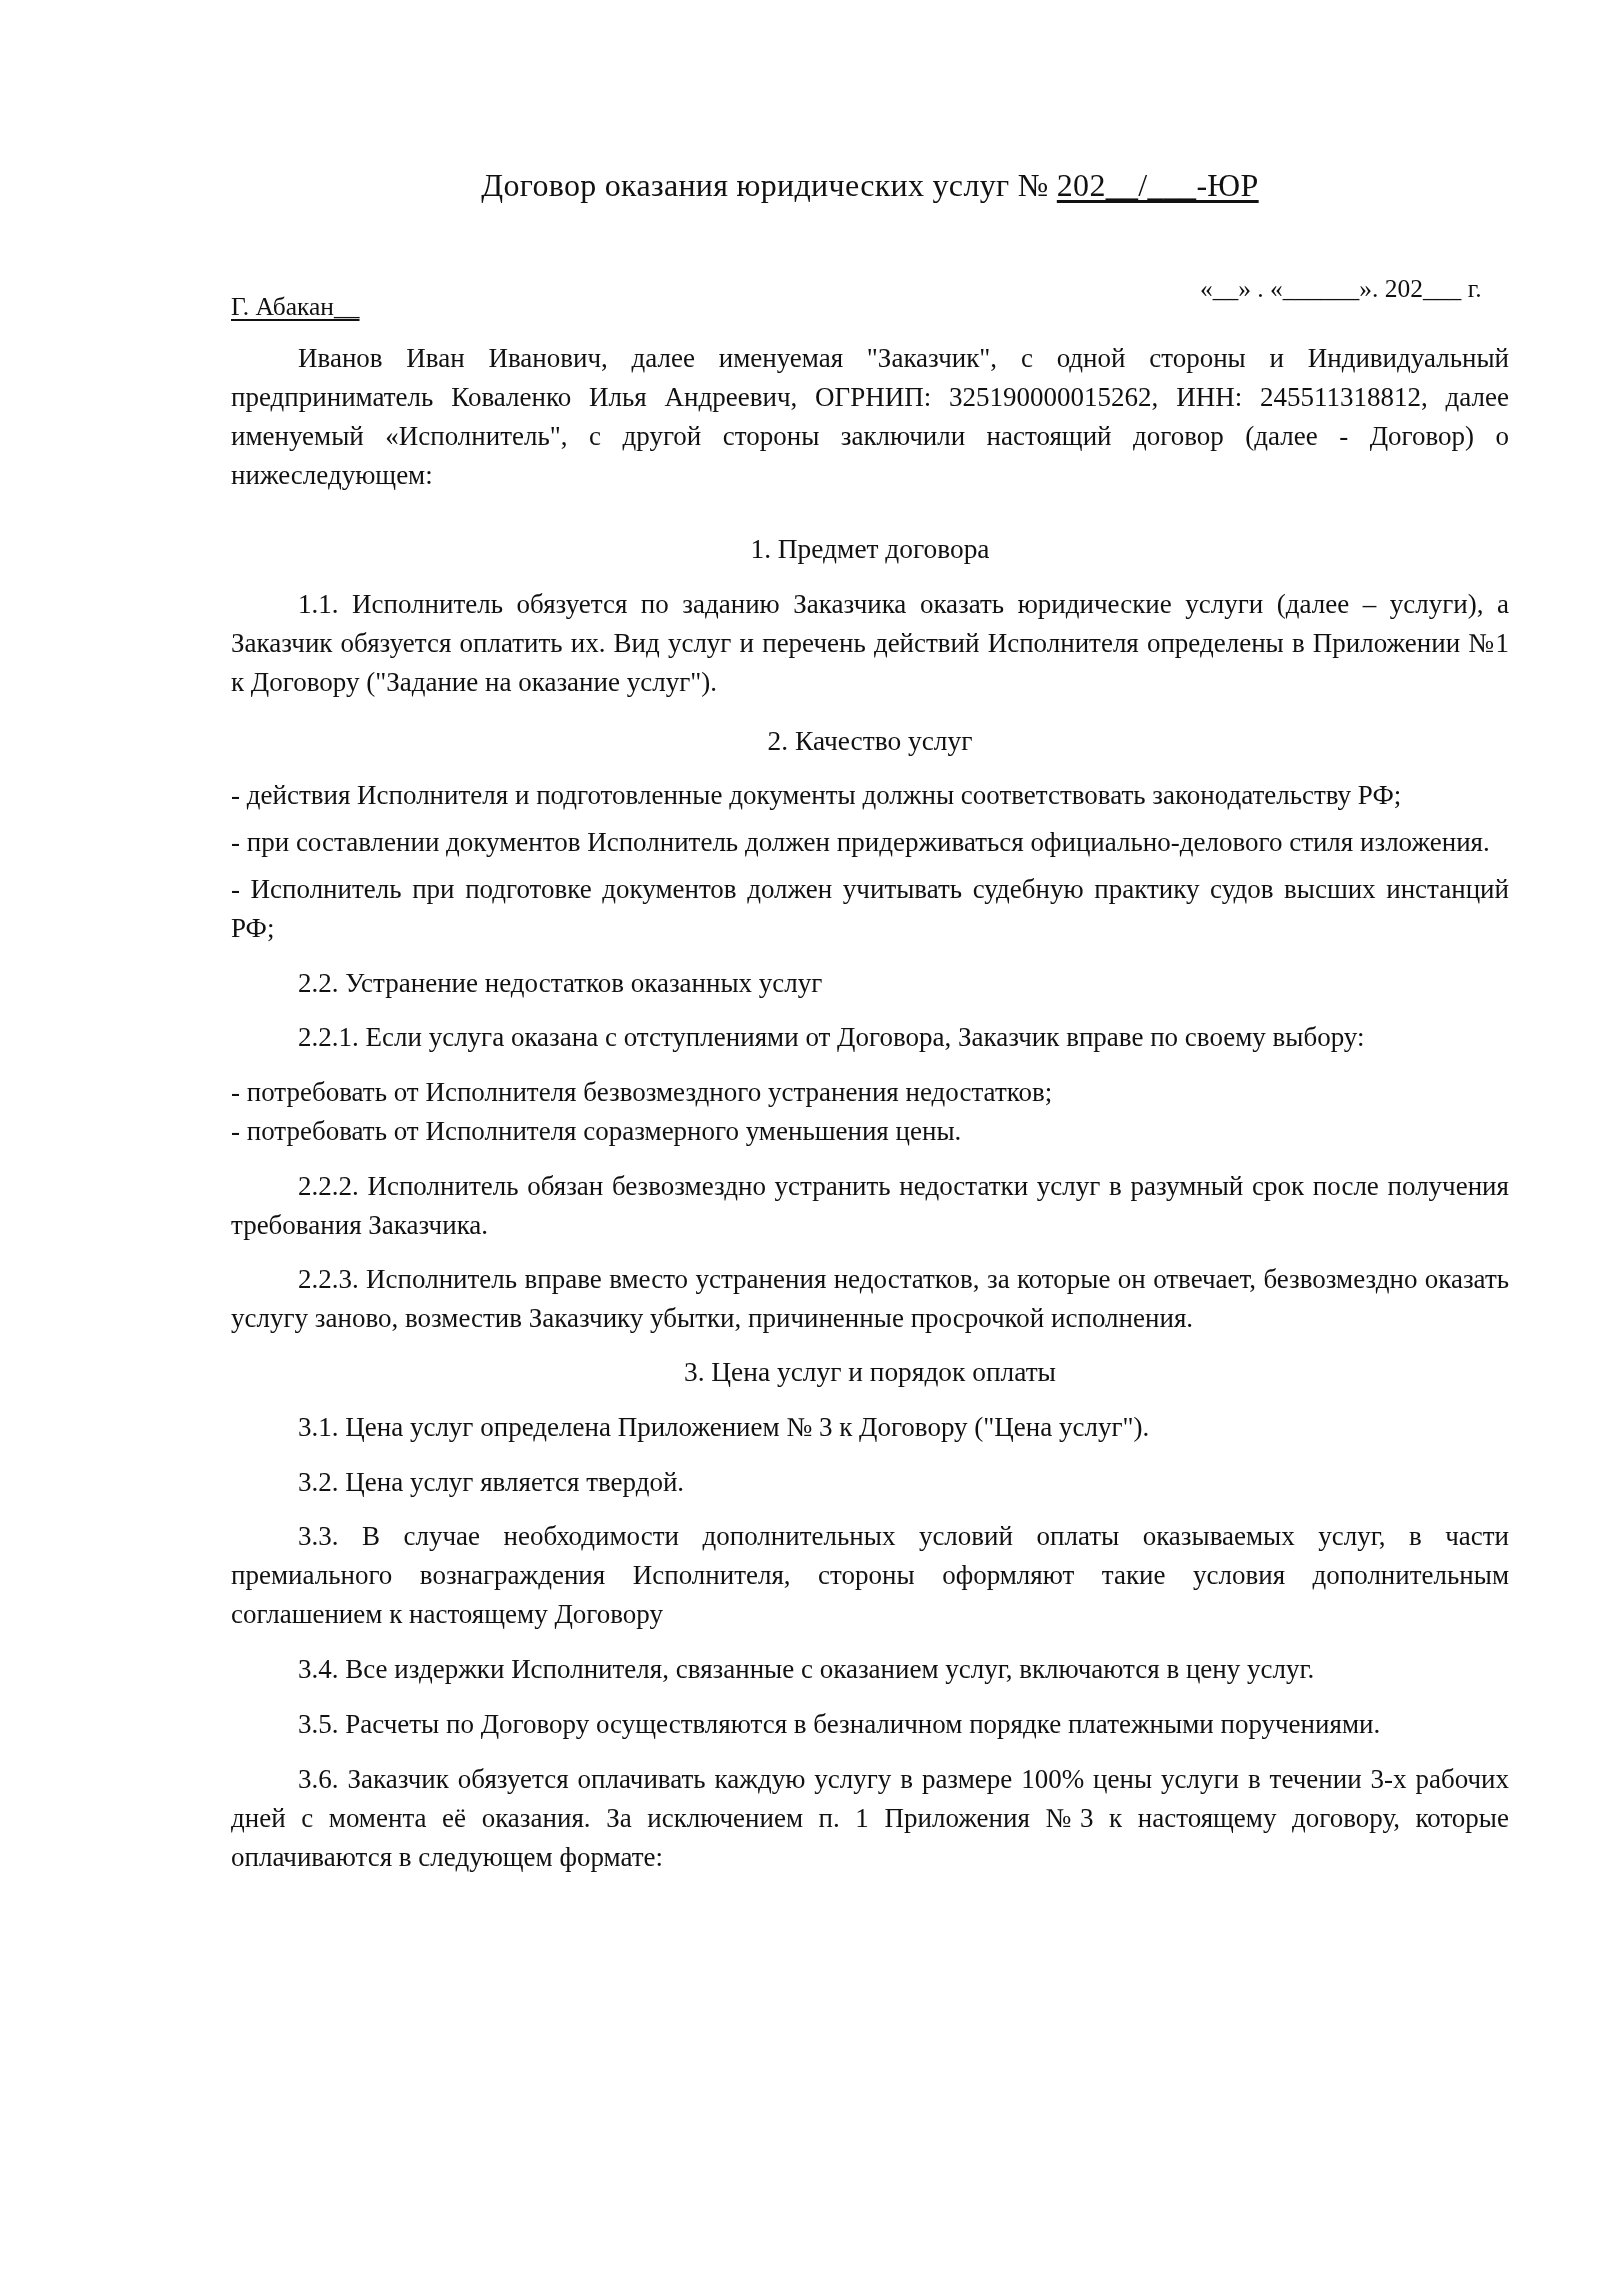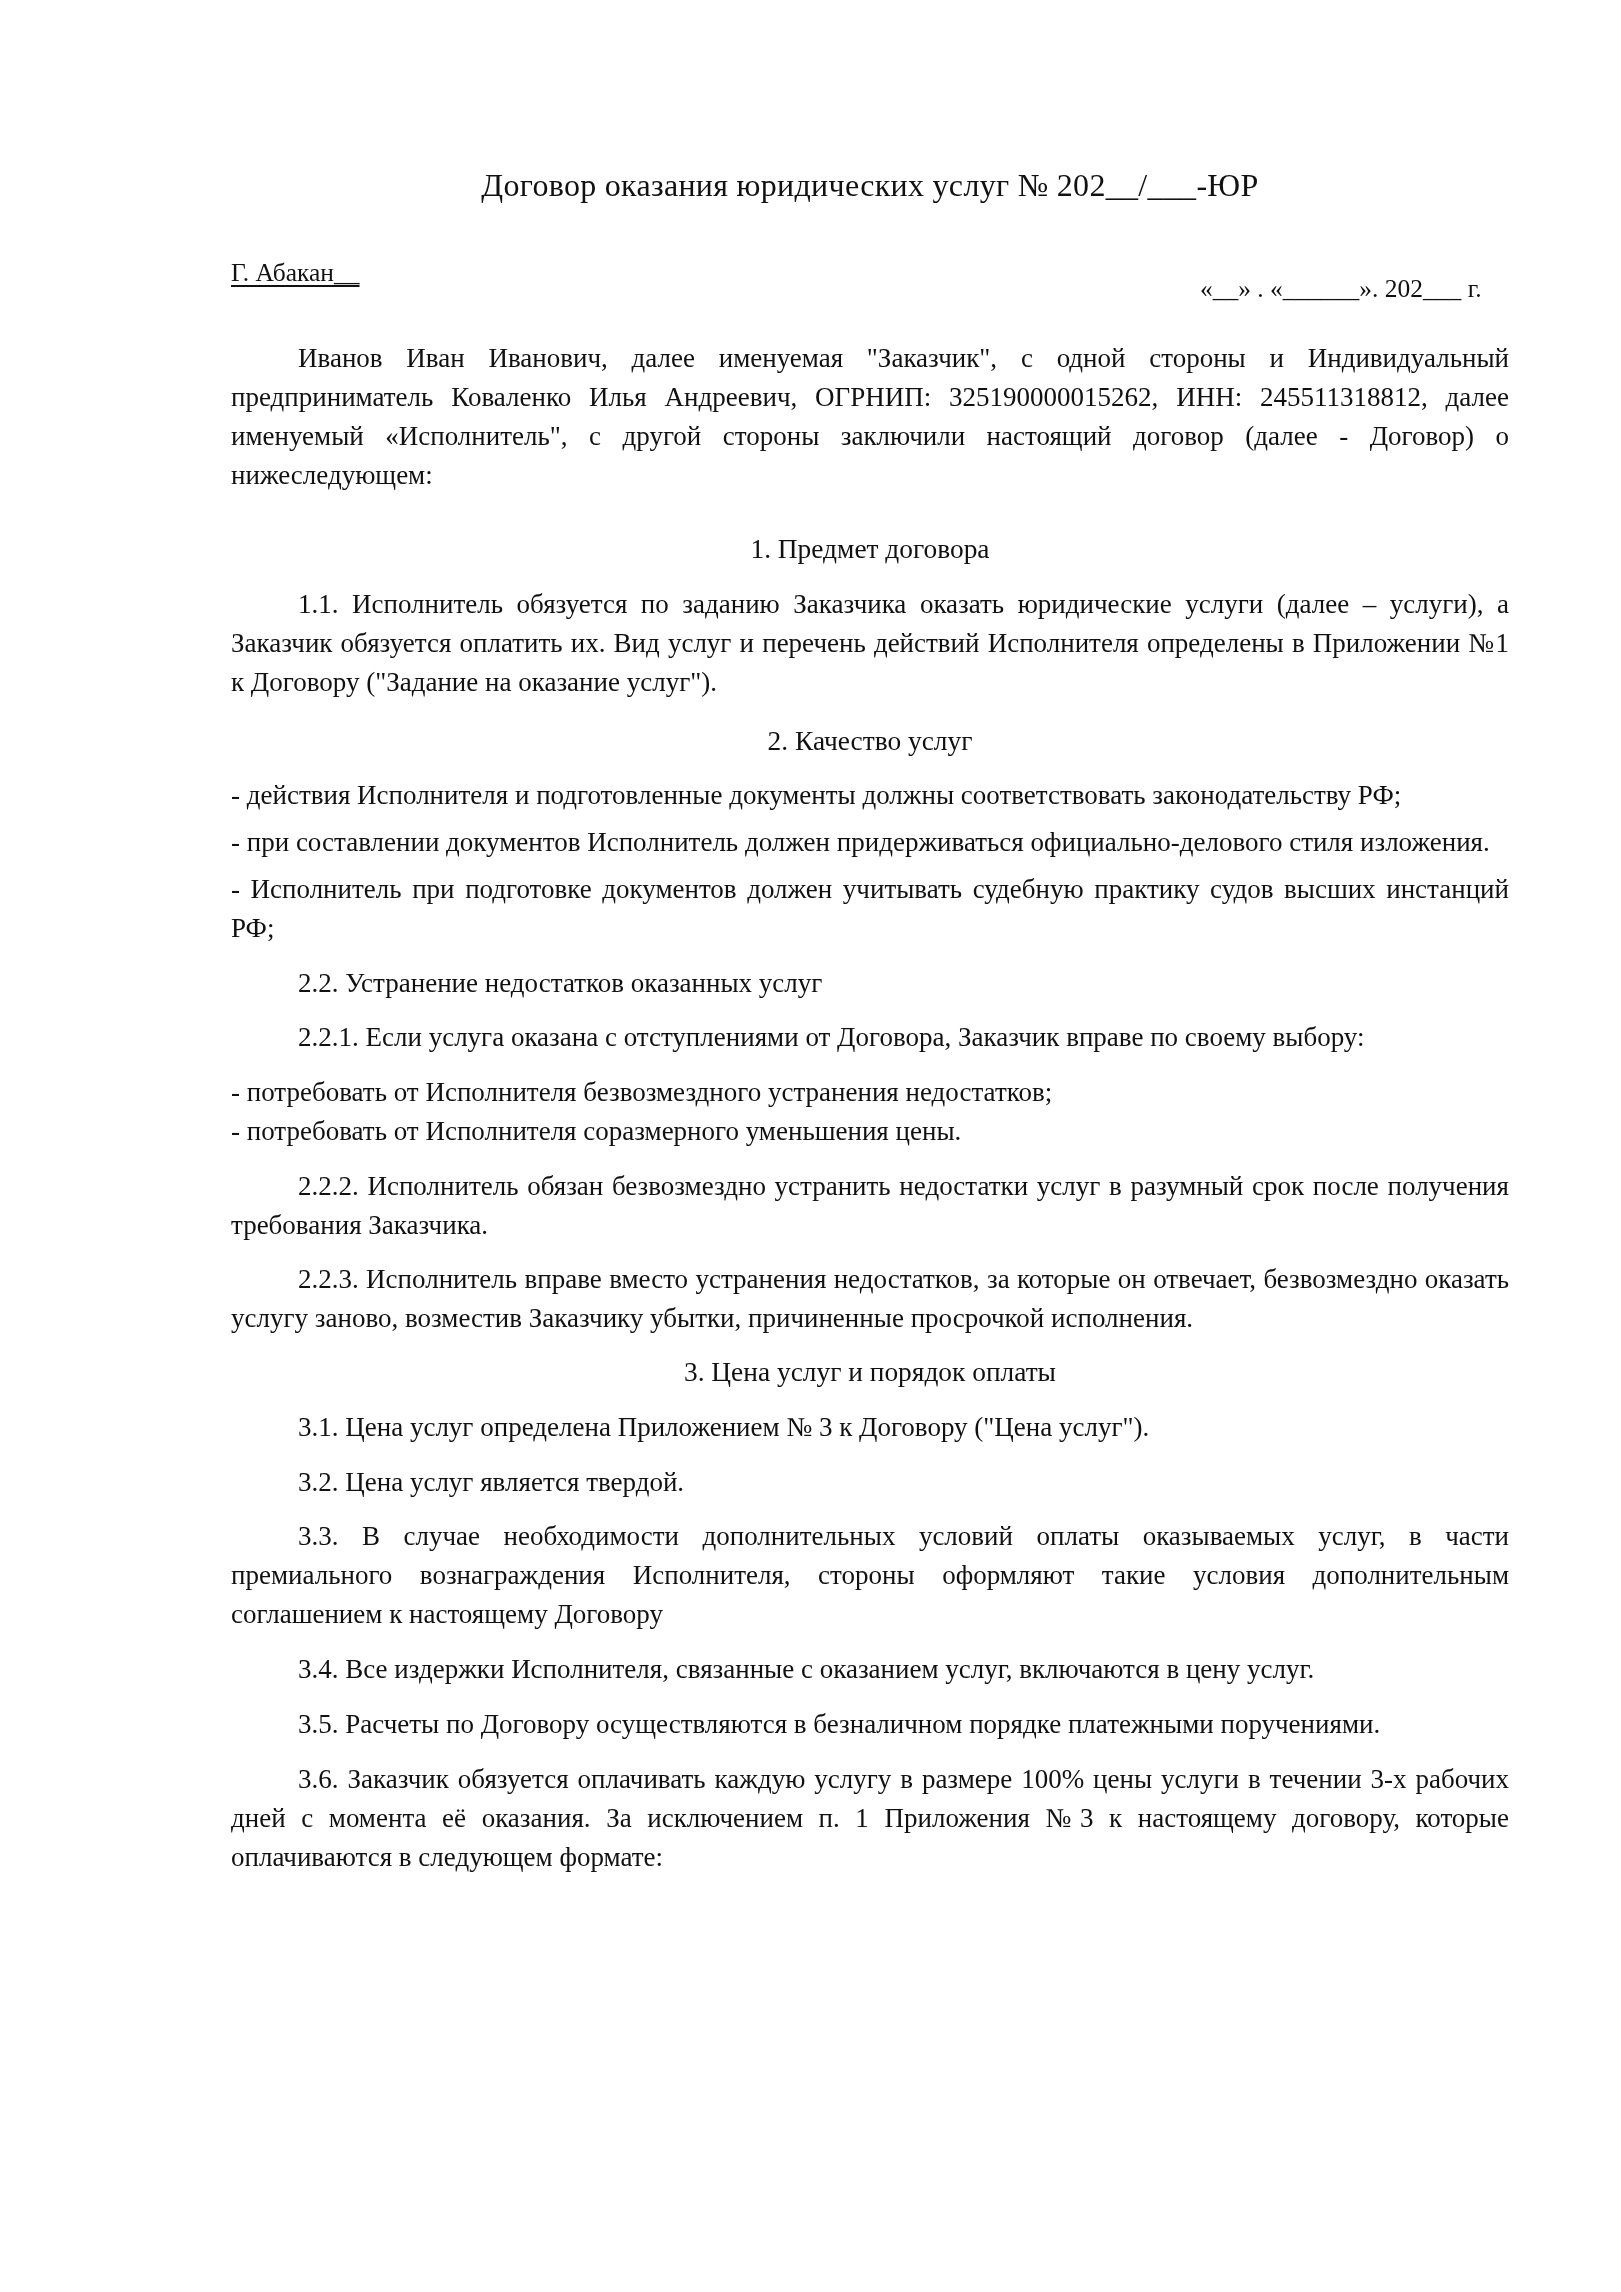--- a/index.html
+++ b/index.html
@@ -6,23 +6,23 @@
     body {
       width: 1621px; height: 2293px; position: relative; overflow: hidden;
       font-family: "Liberation Serif", "DejaVu Serif", serif;
       color: #111111;
     }
     .page { position: absolute; left: 231px; top: 0; width: 1278px; }
     .title {
       position: absolute; top: 167px; left: 0; width: 1278px; text-align: center;
       font-size: 32px; letter-spacing: 0.3px; white-space: nowrap;
     }
-    .title .num { text-underline-offset: 3.9px; }
+    .title .num { text-decoration: underline; text-underline-offset: 3.9px; }
     .city {
-      position: absolute; top: 258px; left: 0; font-size: 25.5px;
+      position: absolute; top: 292px; left: 0; font-size: 25.5px;
       text-decoration: underline; text-underline-offset: 3.9px; white-space: pre;
     }
     .date {
       position: absolute; top: 274px; right: 27.4px; font-size: 25.5px; white-space: pre;
     }
     .body { position: absolute; top: 339px; left: 0; width: 1278px; }
     p {
       margin: 0; font-size: 27px; line-height: 39px; text-align: justify;
     }
     p.ind { text-indent: 67px; }

